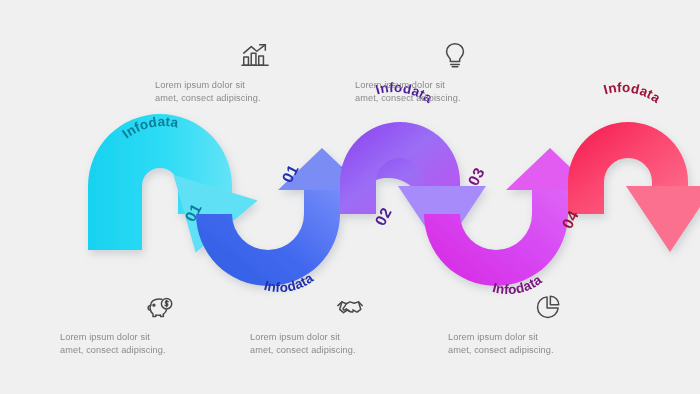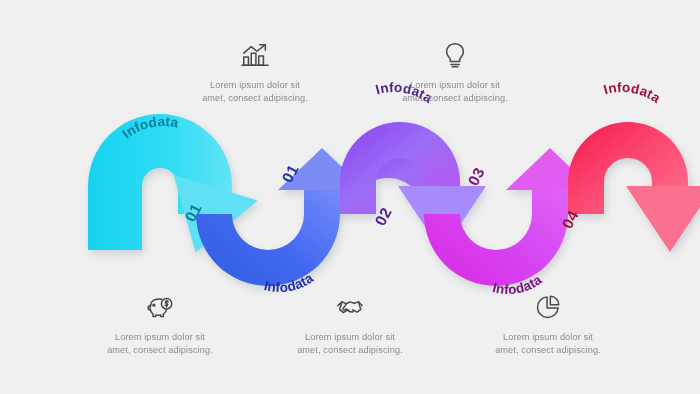--- a/index.html
+++ b/index.html
@@ -9,21 +9,21 @@
     font-family:"Liberation Sans", sans-serif;
     overflow:hidden;
     position:relative;
   }
   #stage{position:absolute;inset:0;width:700px;height:394px;}
   svg.layer{position:absolute;left:0;top:0;width:700px;height:394px;overflow:visible;}
 
   .caption{
     position:absolute;
     width:200px;
-    text-align:center;
+    text-align:left;
     color:#8a8a8a;
     font-size:9.2px;
     line-height:1.45;
     letter-spacing:.1px;
   }
   .caption .ico{
     display:block;
     margin:0 auto 9px auto;
     width:30px;height:30px;
     color:#4a4a4a;

